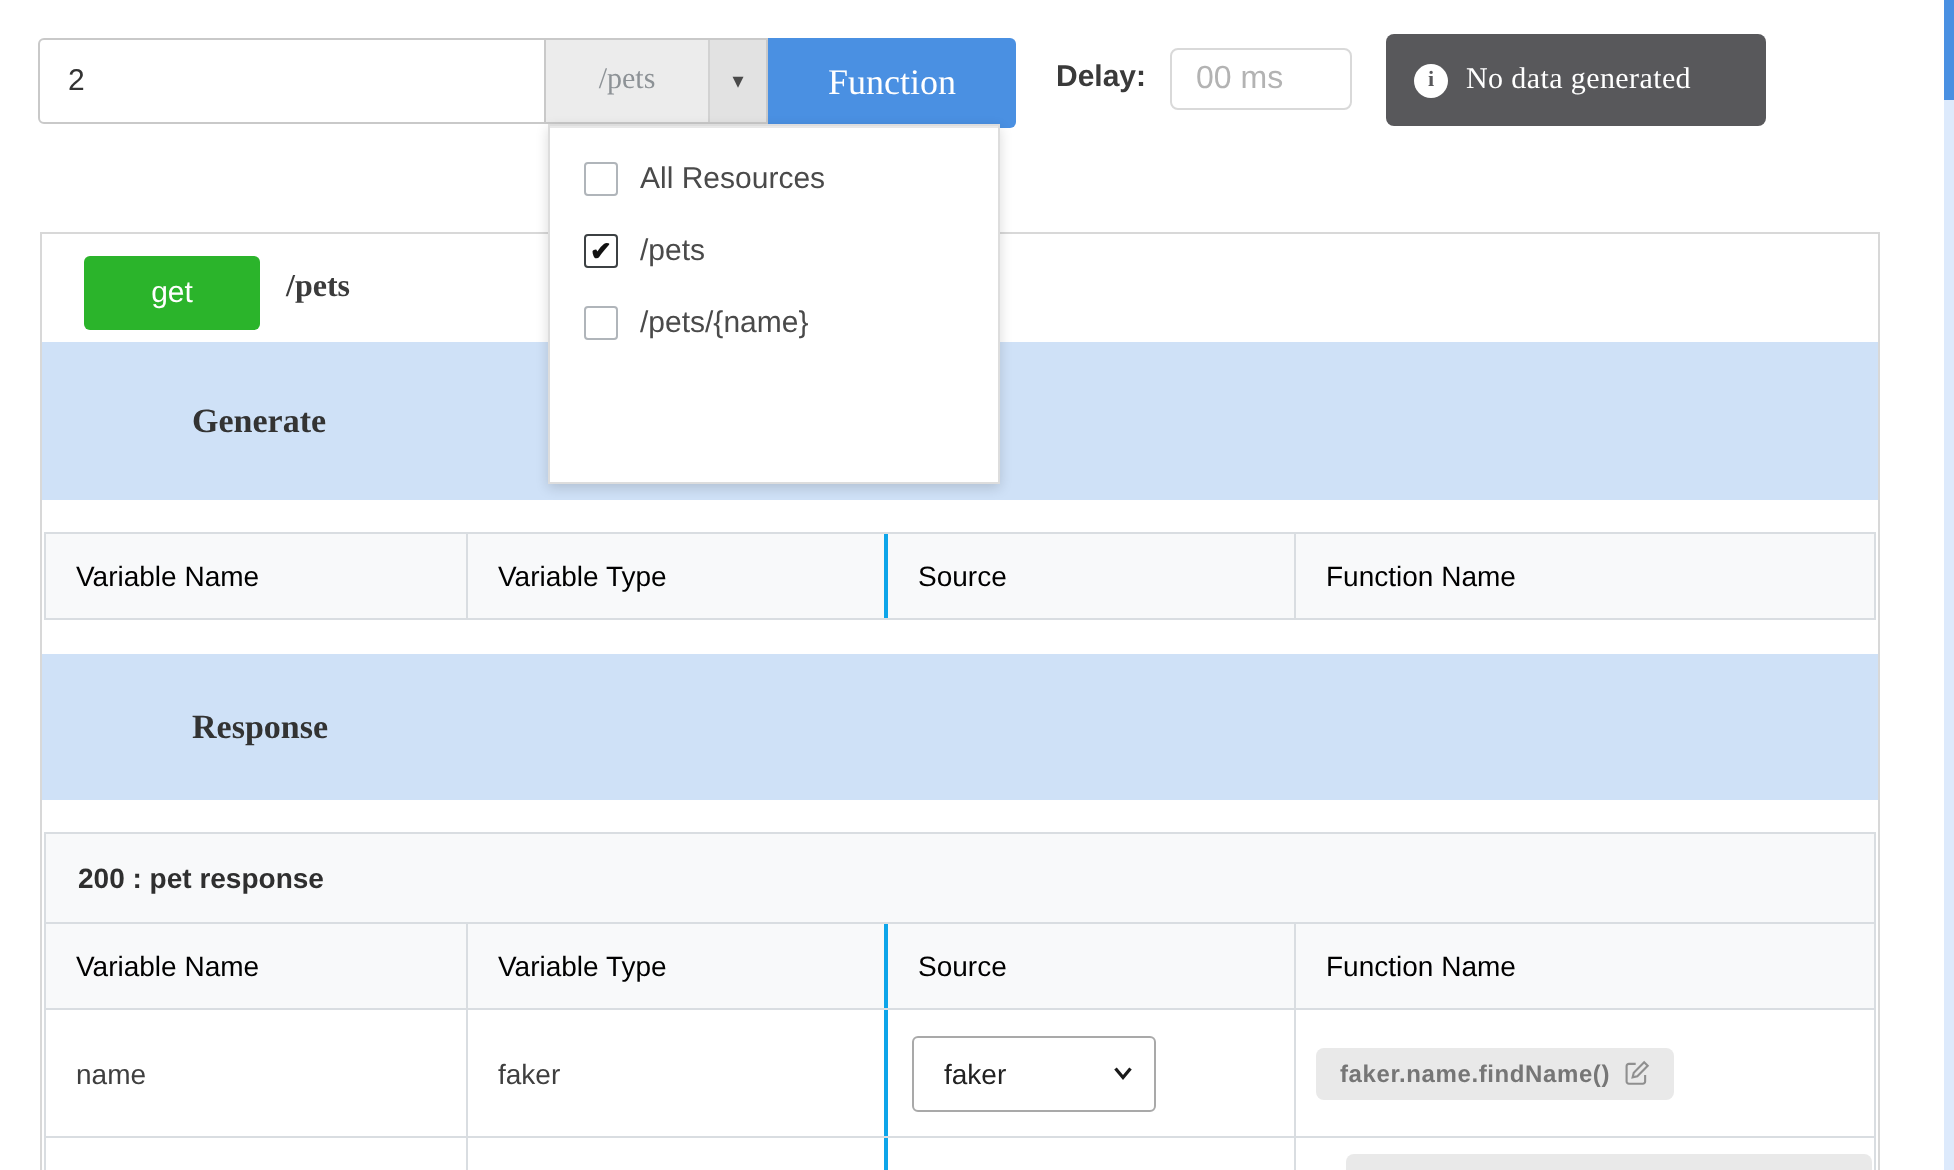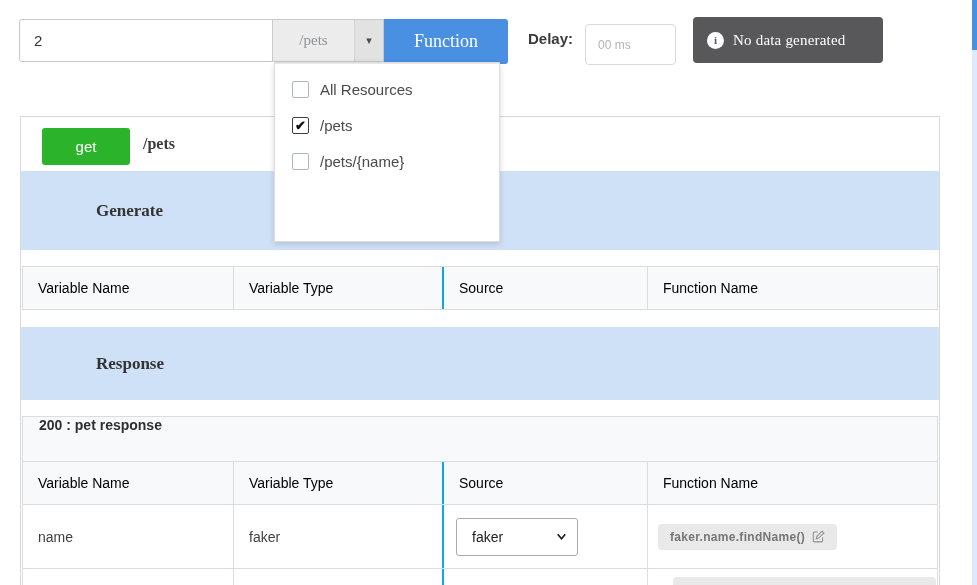--- a/index.html
+++ b/index.html
@@ -13,22 +13,22 @@
   .resource-btn { position:absolute; left:273px; top:19px; width:111px; height:43px;
     background:#ececec; border:1px solid #c9c9c9; border-left:none; display:flex; cursor:pointer; }
   .resource-btn .lbl { flex:1; display:flex; align-items:center; justify-content:center;
     font-family:"Liberation Serif", serif; font-size:15px; color:#8d9296; }
   .resource-btn .caret-area { width:29px; background:#e2e2e2; border-left:1px solid #d2d2d2;
     display:flex; align-items:center; justify-content:center; color:#4a4a4a; font-size:11px; }
   .generate-btn { position:absolute; left:384px; top:19px; width:124px; height:45px;
     background:#4a90e2; border:none; border-radius:0 3px 3px 0; color:#fff;
     font-family:"Liberation Serif", serif; font-size:18px; cursor:pointer; }
   .delay-label { position:absolute; left:528px; top:30px; font-size:15px; font-weight:bold; color:#3a3a3a; }
-  .delay-input { position:absolute; left:585px; top:24px; width:91px; height:41px;
-    border:1px solid #d9d9d9; border-radius:4px; font-size:12px; color:#555; padding-left:12px; outline:none; }
+  .delay-input { position:absolute; left:585px; top:24px; width:91px; height:31px;
+    border:1px solid #d9d9d9; border-radius:4px; font-size:16px; color:#555; padding-left:12px; outline:none; }
   .delay-input::placeholder { color:#b3b3b3; }
   .status-badge { position:absolute; left:693px; top:17px; width:190px; height:46px;
     background:#58585b; border-radius:4px; display:flex; align-items:center; padding-left:14px; }
   .info-circle { width:17px; height:17px; border-radius:50%; background:#fff; color:#58585b;
     font-family:"Liberation Serif", serif; font-weight:bold; font-size:11px;
     display:flex; align-items:center; justify-content:center; margin-right:9px; }
   .status-badge .txt { color:#fff; font-family:"Liberation Serif", serif; font-size:15px; letter-spacing:.2px; }
 
   
   .scroll-track { position:absolute; right:0; top:0; width:5px; height:585px; background:#ddeafc; }
@@ -63,21 +63,21 @@
   .banner { position:absolute; left:0; width:918px; background:#cfe1f7; display:flex; align-items:center; cursor:pointer; }
   .banner .btitle { margin-left:75px; font-family:"Liberation Serif", serif; font-weight:bold;
     font-size:17px; color:#333; }
   .banner.request { top:54px; height:79px; }
   .banner.response { top:210px; height:73px; }
   .trow { position:absolute; left:1px; width:916px; display:flex;
     border:1px solid #d9dde1; background:#fff; }
   .trow.head { background:#f8f9fa; height:44px; }
   .trow.head .cell { font-weight:normal; color:#000000; }
   .thead1 { top:149px; }
-  .status-row { top:299px; height:46px; background:#f8f9fa; }
+  .status-row { top:299px; height:46px; background:#f8f9fa; align-items:center; }
   .status-row .stxt { padding-left:16px; font-weight:bold; font-size:14px; color:#2f2f2f; }
   .thead2 { top:344px; }
   .drow1 { top:387px; height:65px; }
   .drow2 { top:451px; height:134px; }
   .cell { display:flex; align-items:center; padding-left:15px; font-size:14px; color:#3f3f3f; }
   .c1 { width:211px; border-right:1px solid #d9dde1; }
   .c2 { width:210px; border-right:2px solid #0ea5e9; }
   .c3 { width:204px; border-right:1px solid #d9dde1; }
   .c4 { flex:1; }
   .select-box { width:122px; height:38px; border:1px solid #a9a9a9; border-radius:3px; background:#fff;

